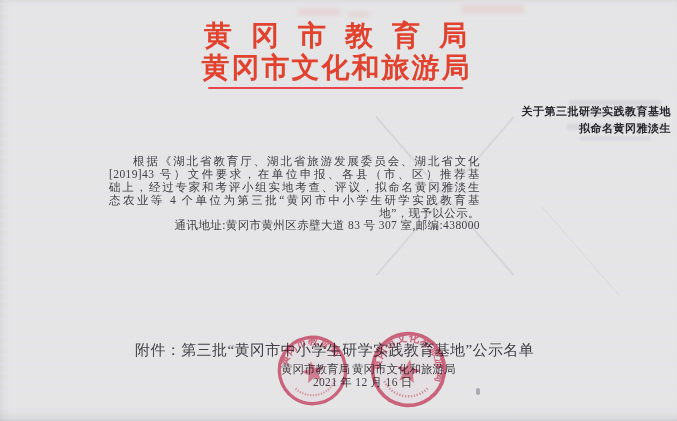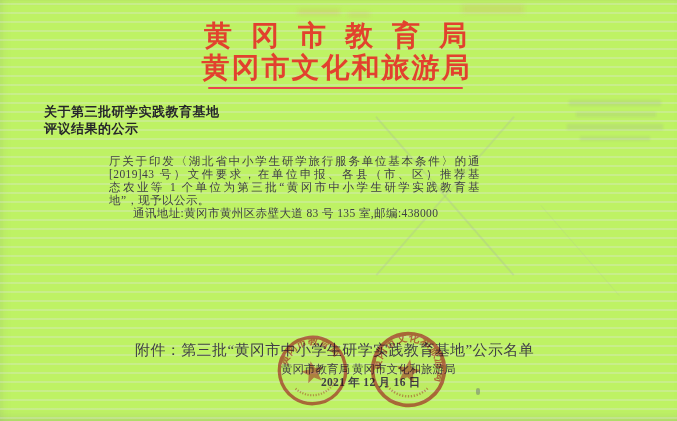--- a/index.html
+++ b/index.html
@@ -1,20 +1,20 @@
 <!DOCTYPE html>
 <html><head>
 <meta charset="utf-8">
 <style>
   html,body{margin:0;padding:0;}
   .page{
     position:relative;
     width:677px;height:421px;
     overflow:hidden;
-    background:#bef264;
+    background:#e5e5e5;
     font-family:"Liberation Serif","DejaVu Serif",serif;
     box-shadow:inset 0 -10px 12px -10px rgba(110,112,135,.35),
                inset 10px 0 12px -11px rgba(110,112,135,.22),
                inset 0 6px 9px -8px rgba(110,112,135,.18);
   }
   
   .streaks{
     position:absolute;inset:0;
     background:repeating-linear-gradient(180deg,
       rgba(255,255,255,0) 0 3px,
@@ -29,43 +29,42 @@
     white-space:nowrap;
   }
   .hdr1{top:21px;letter-spacing:19px;padding-left:19px;}
   .hdr2{top:53px;letter-spacing:2px;padding-left:2px;}
   .rule{
     position:absolute;left:208px;top:87px;width:255px;height:2.4px;
     background:#e8454e;border-radius:1px;
   }
   
   .title{
-    position:absolute;left:0;right:6px;top:103px;text-align:left;
-    color:#26262b;font-weight:bold;font-size:13px;line-height:17px;
+    position:absolute;left:0;right:6px;top:103px;text-align:right;
+    color:#26262b;font-weight:bold;font-size:11px;line-height:17px;
     letter-spacing:.5px;
-    padding-left:44px;
   }
   
   .body-col{
     position:absolute;left:109px;top:155px;width:371px;
     color:#3f3f45;font-size:11.5px;letter-spacing:.4px;
   }
-  .bline{height:12.9px;line-height:12.9px;white-space:nowrap;}
+  .bline{height:12.9px;line-height:12.9px;white-space:nowrap;text-align:right;}
   .bline.ind{padding-left:24px;}
   .bline.jl{white-space:normal;text-align:justify;text-align-last:justify;}
   .bline u{text-underline-offset:2px;}
   .attach{
     position:absolute;left:135px;top:341px;
     color:#3f3f45;font-size:15px;letter-spacing:.4px;white-space:nowrap;
   }
   
   .sig{position:absolute;color:#3f3f45;font-size:11.5px;white-space:nowrap;}
   .sig-org1{left:281px;top:362px;}
   .sig-org2{left:352px;top:362px;}
-  .sig-date{left:321px;top:375px;letter-spacing:.3px;font-weight:bold;}
+  .sig-date{left:313px;top:375px;letter-spacing:.3px;}
   
   .seal{position:absolute;mix-blend-mode:multiply;opacity:.85;}
   .seal svg{display:block;}
   .seal-left{left:276px;top:334px;width:73px;height:73px;}
   .seal-left svg{transform:rotate(-12deg);}
   .seal-right{left:369px;top:330px;width:79px;height:79px;}
   .seal-right svg{transform:rotate(9deg);}
   
   .art{position:absolute;pointer-events:none;}
   .pink1{left:298px;top:9px;width:42px;height:6px;background:rgba(232,120,130,.18);filter:blur(2px);}
@@ -98,29 +97,30 @@
   <div class="art diag2"></div>
   <div class="art diag3"></div>
   <div class="art speck"></div>
 
   <div class="hdr hdr1">黄冈市教育局</div>
   <div class="hdr hdr2">黄冈市文化和旅游局</div>
   <div class="rule"></div>
 
   <div class="title">
     <div>关于第三批研学实践教育基地</div>
-    <div>评议结果的公示</div>
+    <div>拟命名黄冈雅淡生</div>
   </div>
 
   <div class="body-col">
-      <div class="bline jl">厅关于印发〈湖北省中小学生研学旅行服务单位基本条件〉的通</div>
+      <div class="bline ind jl">根据《湖北省教育厅、湖北省旅游发展委员会、湖北省文化</div>
       <div class="bline jl">[2019]43 号）文件要求，在单位申报、各县（市、区）推荐基</div>
-      <div class="bline jl">态农业等 1 个单位为第三批“黄冈市中小学生研学实践教育基</div>
+      <div class="bline jl">础上，经过专家和考评小组实地考查、评议，拟命名黄冈雅淡生</div>
+      <div class="bline jl">态农业等 4 个单位为第三批“黄冈市中小学生研学实践教育基</div>
       <div class="bline">地”，现予以公示。</div>
-      <div class="bline ind">通讯地址:黄冈市黄州区赤壁大道 83 号 135 室,邮编:438000</div>
+      <div class="bline ind">通讯地址:黄冈市黄州区赤壁大道 83 号 307 室,邮编:438000</div>
     </div>
 
   <div class="attach">附件：第三批“黄冈市中小学生研学实践教育基地”公示名单</div>
 
   <div class="sig sig-org1">黄冈市教育局</div>
   <div class="sig sig-org2">黄冈市文化和旅游局</div>
   <div class="sig sig-date">2021 年 12 月 16 日</div>
 
   <div class="seal seal-left">
       <svg viewBox="0 0 100 100" width="100%" height="100%" xmlns="http://www.w3.org/2000/svg">

